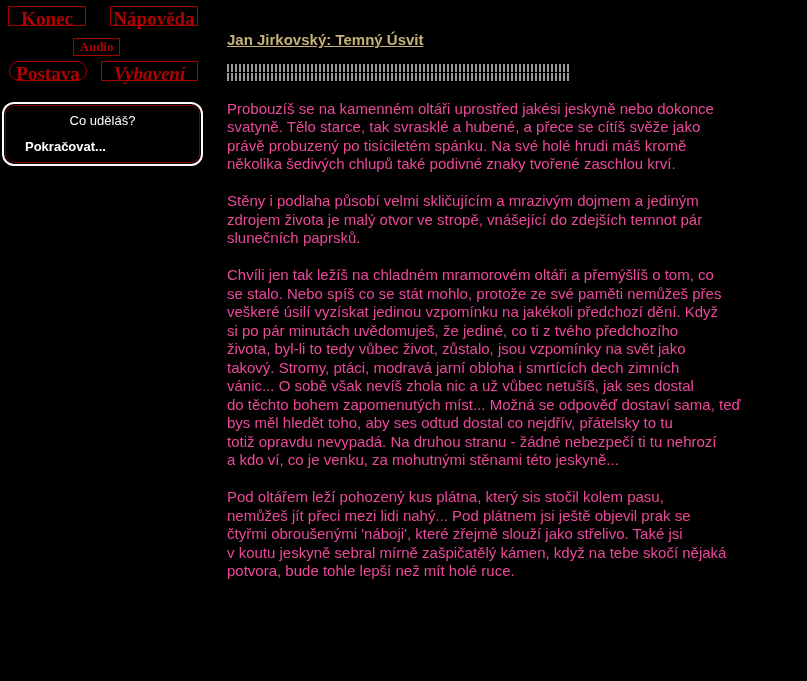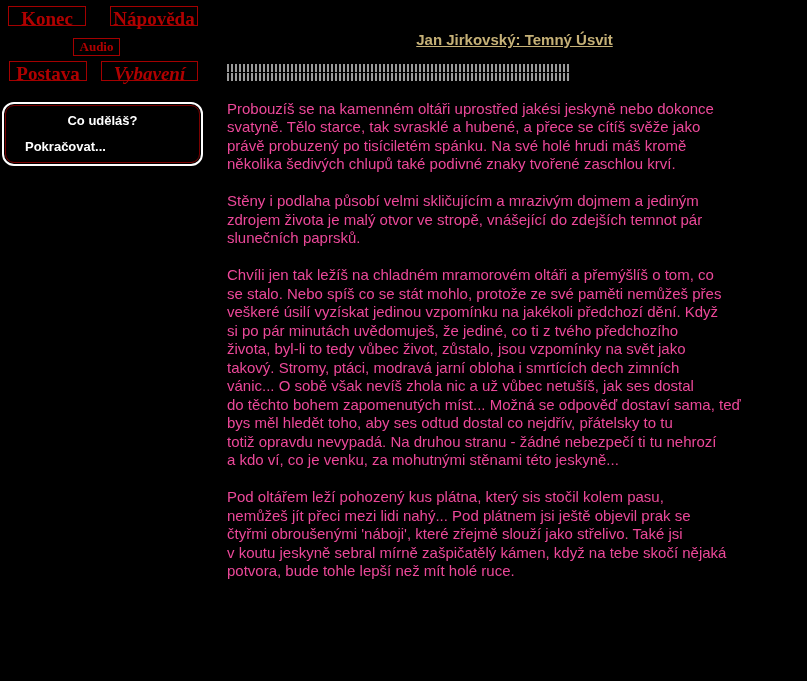--- a/index.html
+++ b/index.html
@@ -21,21 +21,21 @@
     color: #b00000;
     font-family: "Liberation Serif", serif;
     font-weight: bold;
     text-align: center;
     cursor: pointer;
   }
   .btn-lg { width: 78px; height: 20px; font-size: 19px; line-height: 24px; }
   #btn-konec    { left: 8px;   top: 6px; }
   #btn-napoveda { left: 110px; top: 6px; width: 88px; text-align: center; }
   #btn-audio    { left: 73px;  top: 38px; width: 47px; height: 18px; font-size: 13px; line-height: 16px; }
-  #btn-postava  { left: 9px;   top: 61px; }
+  #btn-postava  { left: 9px;   top: 61px; border-radius: 12px; }
   #btn-vybaveni { left: 101px; top: 61px; width: 97px; font-style: italic; }
 
   
   #action-box {
     position: absolute;
     left: 2px; top: 102px;
     width: 201px; height: 64px;
     box-sizing: border-box;
     background: #000;
     border: 2px solid #ffffff;
@@ -47,21 +47,21 @@
     left: 1px; right: 1px; top: 1px; bottom: 1px;
     border: 1px solid #7a0000;
     border-radius: 9px;
     pointer-events: none;
   }
   #action-question {
     margin-top: 9px;
     text-align: center;
     color: #ffffff;
     font-size: 13px;
-    font-weight: bold;
+    font-weight: normal;
   }
   #action-choice {
     margin-top: 11px;
     padding-left: 21px;
     color: #ffffff;
     font-size: 13px;
     font-weight: bold;
     cursor: pointer;
   }
 
@@ -70,21 +70,20 @@
     position: absolute;
     left: 227px; top: 31px;
     width: 575px;
   }
   #story-title {
     color: #c6b177;
     font-size: 15px;
     font-weight: bold;
     text-decoration: underline;
     cursor: pointer;
-    text-align: center;
   }
   #divider {
     margin-top: 16px;
     width: 343px;
   }
   .bar-row {
     height: 8px;
     background: repeating-linear-gradient(90deg, #9a9a9a 0px, #9a9a9a 2px, #000 2px, #000 4px);
   }
   .bar-row + .bar-row { margin-top: 1px; }

